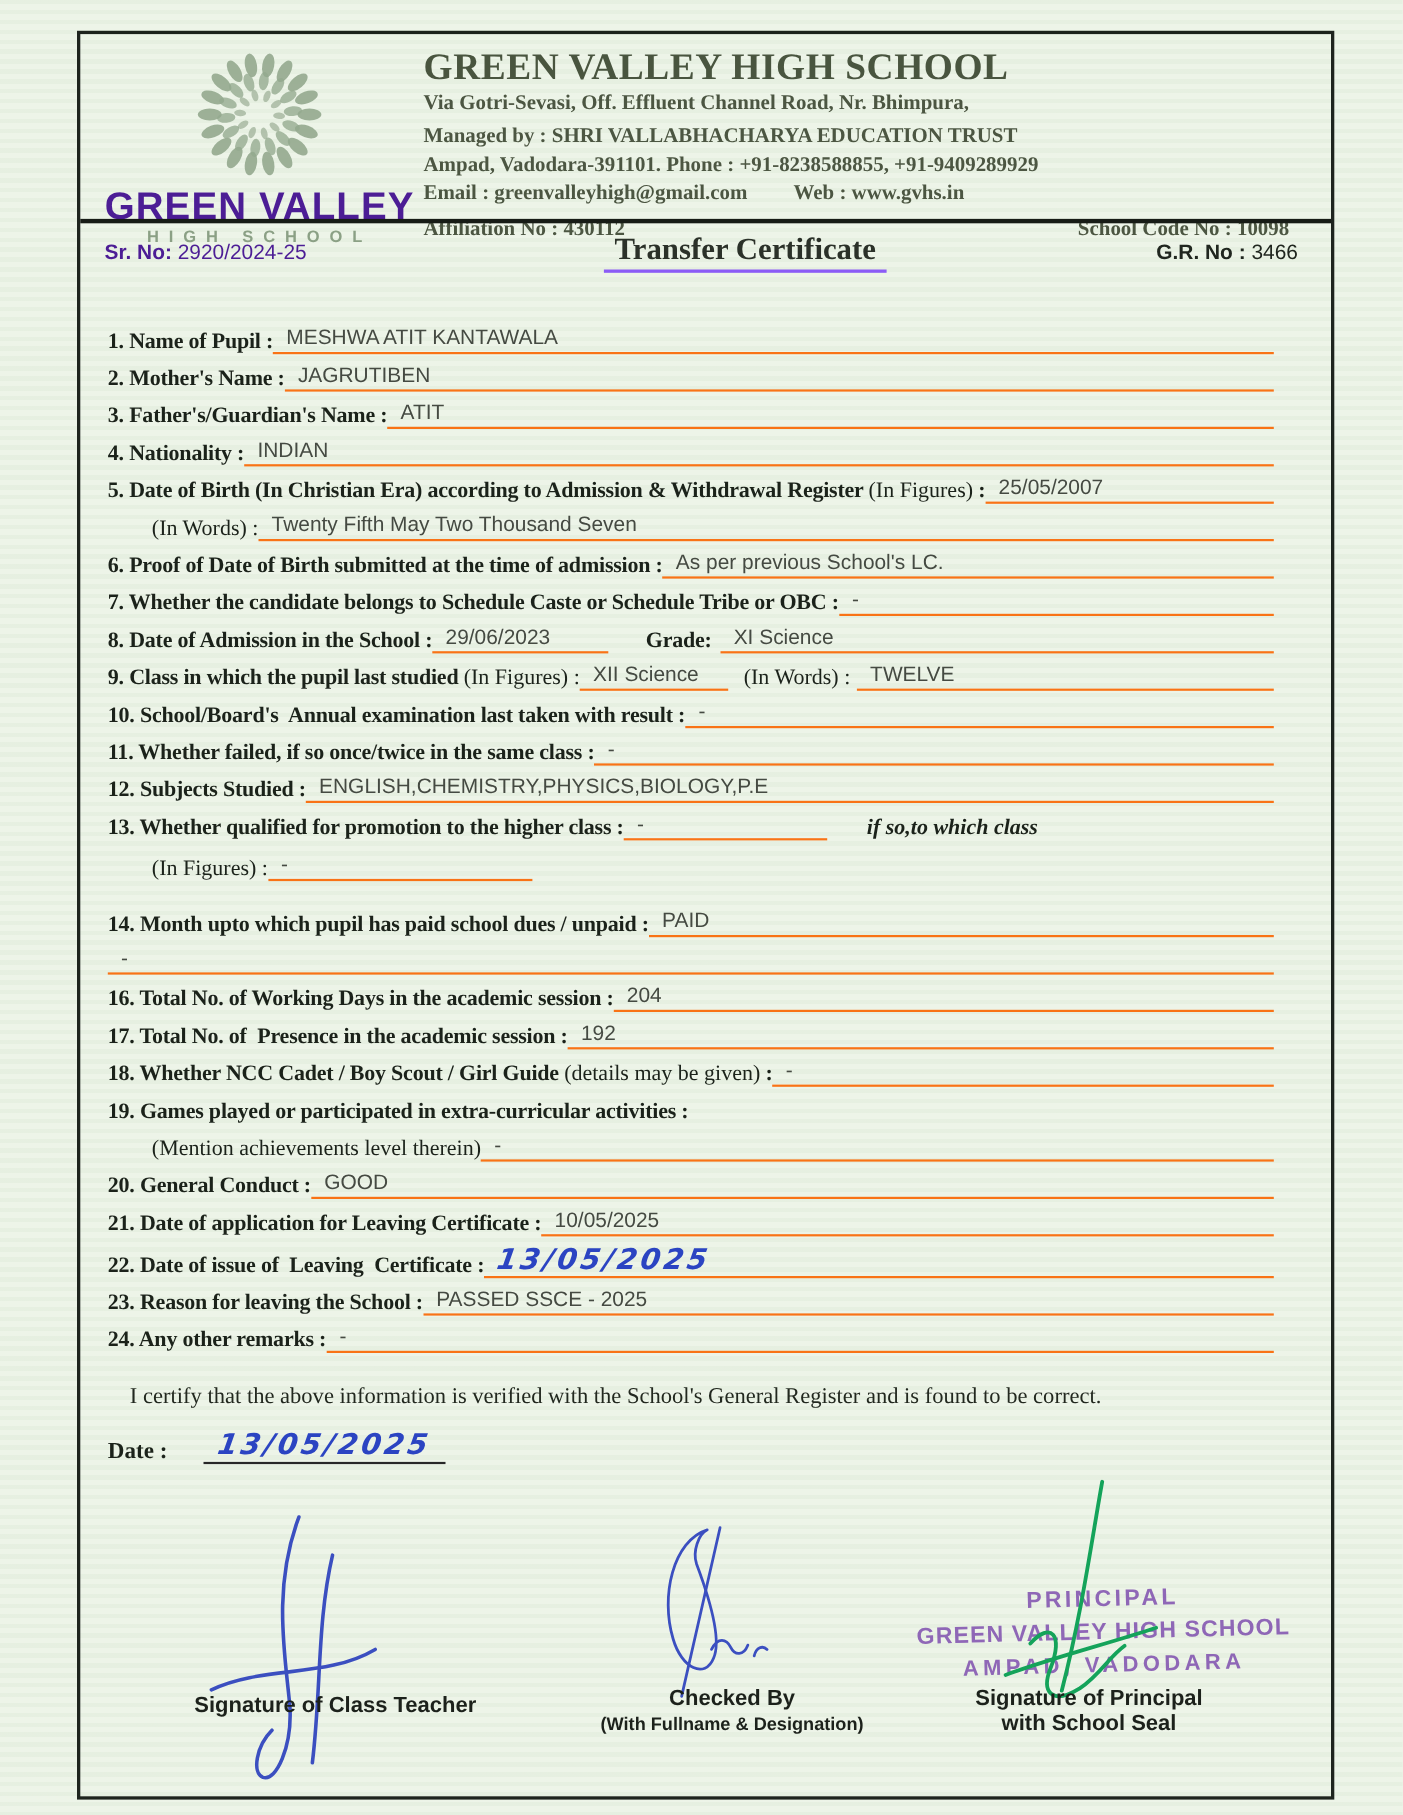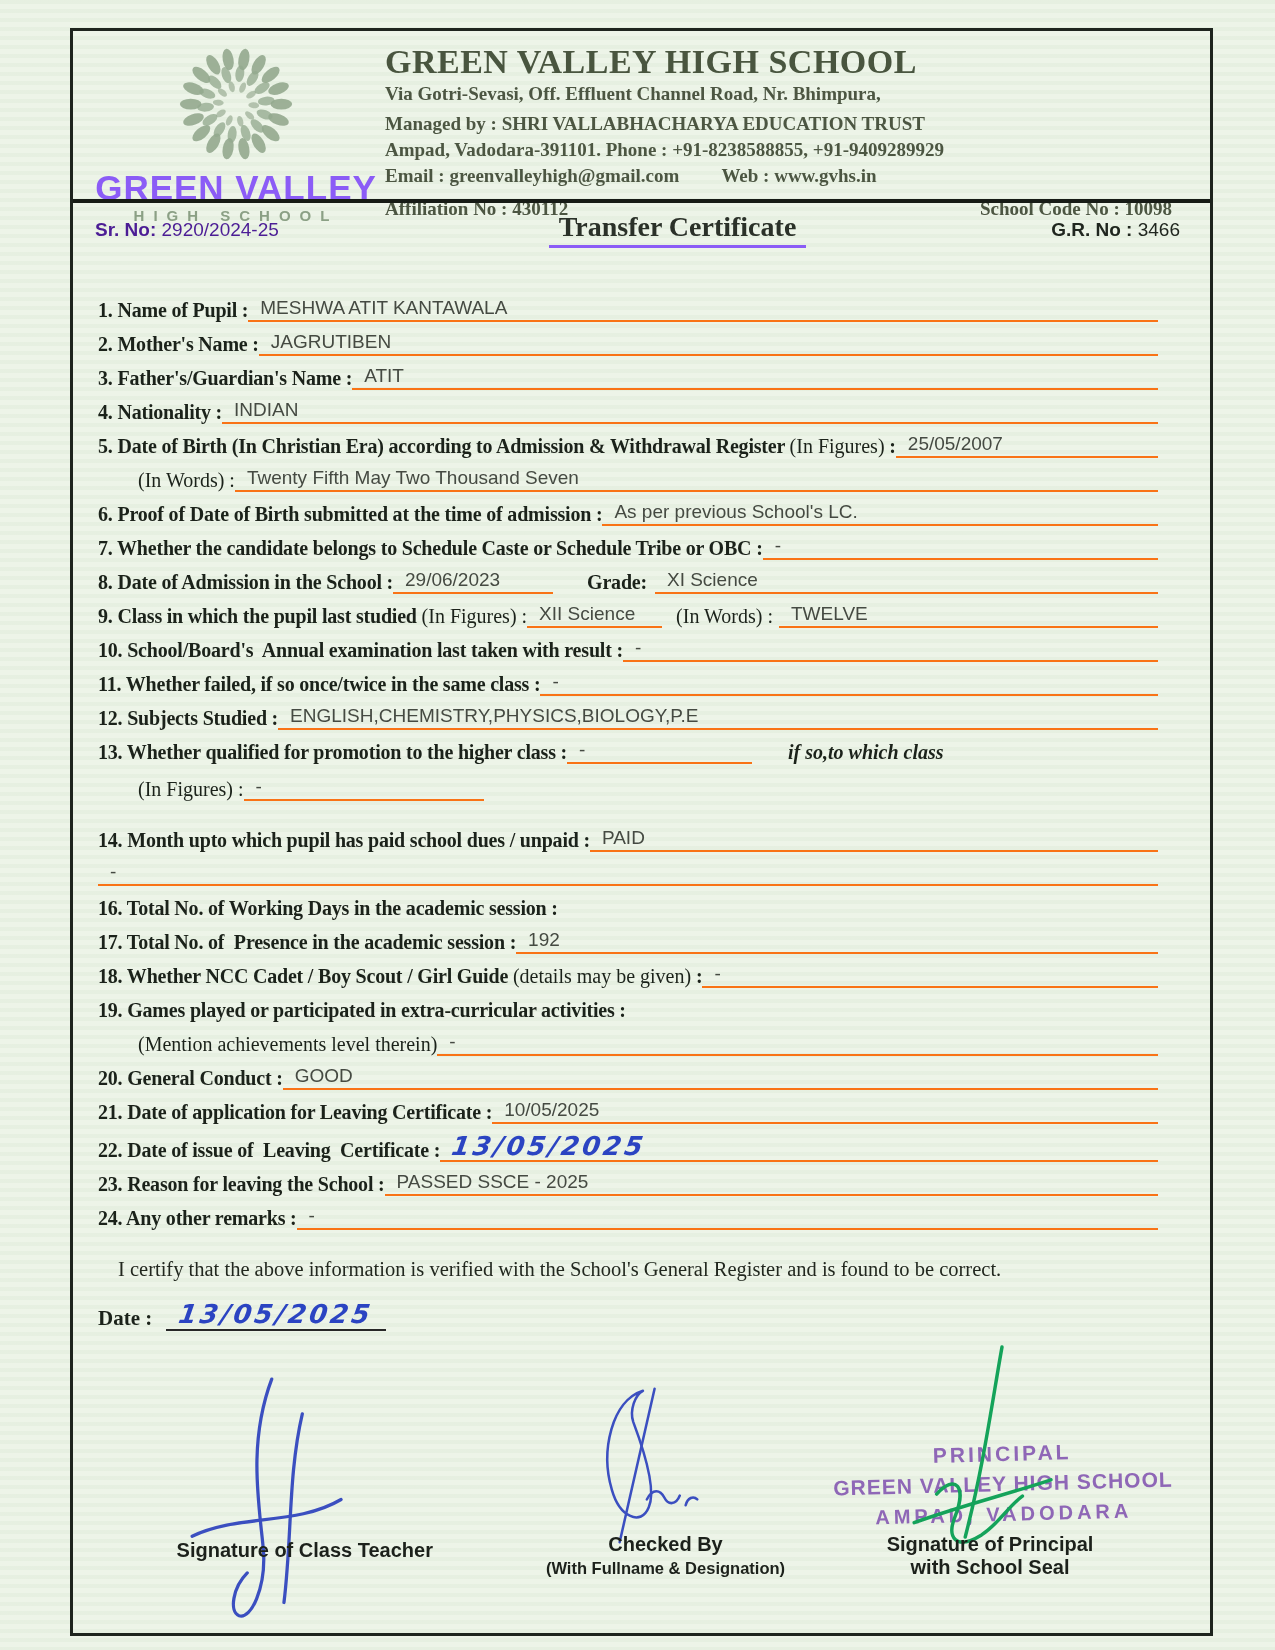--- a/index.html
+++ b/index.html
@@ -10,21 +10,21 @@
     font-family:"Liberation Sans",sans-serif;
     overflow:hidden;
   }
   .doc{
     position:absolute;left:70px;top:28px;width:1137px;height:1602px;
     border:3px solid #1e241e;
   }
   
   .logo{position:absolute;left:18px;top:12px;width:290px;text-align:center;}
   .logo-burst{display:block;margin:0 auto;}
-  .logo-title{font-weight:bold;font-size:35px;letter-spacing:1px;color:#8b5cf6;line-height:30px;margin-top:2px;}
+  .logo-title{font-weight:bold;font-size:35px;letter-spacing:1px;color:#4c1d95;line-height:30px;margin-top:2px;}
   .logo-sub{font-weight:bold;font-size:15px;letter-spacing:9px;color:#8ba085;margin-top:4px;}
   .hblock{position:absolute;left:312px;top:12px;right:38px;}
   .school-name{font-family:"Liberation Serif",serif;font-weight:bold;font-size:34px;color:#49553f;letter-spacing:0.5px;line-height:38px;}
   .hline{font-family:"Liberation Serif",serif;font-weight:bold;font-size:19px;color:#4c5642;line-height:26px;}
   .hrow-split{display:flex;justify-content:space-between;margin-top:7px;}
   .hgap{display:inline-block;width:42px;}
   .divider{position:absolute;left:0;right:0;top:168px;height:4px;background:#171c16;}
   
   .title-row{position:absolute;left:22px;right:30px;top:180px;display:flex;align-items:baseline;}
   .srno{font-size:19px;color:#4c1d95;width:330px;}
@@ -38,21 +38,21 @@
   .frow{display:flex;align-items:flex-end;margin-bottom:9px;min-height:25px;}
   .f-label{font-family:"Liberation Serif",serif;font-weight:bold;font-size:20px;color:#1b221a;white-space:pre;letter-spacing:-0.2px;line-height:23px;}
   .f-plain{font-family:"Liberation Serif",serif;font-size:20px;color:#1b221a;white-space:pre;line-height:23px;}
   .f-italic{font-family:"Liberation Serif",serif;font-style:italic;font-weight:bold;font-size:20px;color:#1b221a;white-space:pre;line-height:23px;}
   .fval{border-bottom:2px solid #f97316;padding:0 6px 1px 12px;display:flex;align-items:flex-end;min-height:24px;box-sizing:border-box;}
   .fval-text{font-size:19px;color:#454a42;white-space:pre;line-height:22px;}
   .hw{font-family:"DejaVu Sans",sans-serif;font-style:italic;font-weight:bold;font-size:26px;line-height:26px;
       color:#2b44c2;transform:skewX(-9deg);letter-spacing:3px;}
   
   .certify{margin-top:28px;padding-left:20px;font-family:"Liberation Serif",serif;font-size:20.5px;color:#22281f;}
-  .date-row{margin-top:20px;display:flex;align-items:flex-end;}
+  .date-row{margin-top:20px;display:flex;align-items:flex-end;gap:19px;}
   .date-label{font-family:"Liberation Serif",serif;font-weight:bold;font-size:21px;color:#1b221a;}
   .date-val{border-bottom:2.5px solid #272727;width:220px;text-align:center;margin-left:14px;padding-bottom:2px;}
   
   .sig-label{position:absolute;font-weight:bold;font-size:20px;color:#1c211b;text-align:center;}
   .sig-sub{font-weight:bold;font-size:16.5px;color:#1c211b;margin-top:3px;}
   .sig-svg{position:absolute;pointer-events:none;}
   .stamp{position:absolute;left:740px;top:1408px;width:380px;text-align:center;
     color:rgba(130,83,175,0.88);transform:rotate(-1.5deg);font-weight:bold;line-height:30px;}
   .stamp-l1{font-size:21px;letter-spacing:3px;}
   .stamp-l2{font-size:21px;letter-spacing:1px;white-space:nowrap;}
@@ -242,20 +242,23 @@
             <span class="fval-text">PAID</span>
           </span>
         </div>
         <div class="frow">
           <span class="fval" style="flex: 1 1 auto;">
             <span class="fval-text">-</span>
           </span>
         </div>
         <div class="frow">
           <span class="f-label">16. Total No. of Working Days in the academic session :</span>
+          <span class="fval" style="flex: 1 1 auto;">
+            <span class="fval-text">204</span>
+          </span>
         </div>
         <div class="frow">
           <span class="f-label">17. Total No. of  Presence in the academic session :</span>
           <span class="fval" style="flex: 1 1 auto;">
             <span class="fval-text">192</span>
           </span>
         </div>
         <div class="frow">
           <span class="f-label">18. Whether NCC Cadet / Boy Scout / Girl Guide </span>
           <span class="f-plain">(details may be given)</span>

